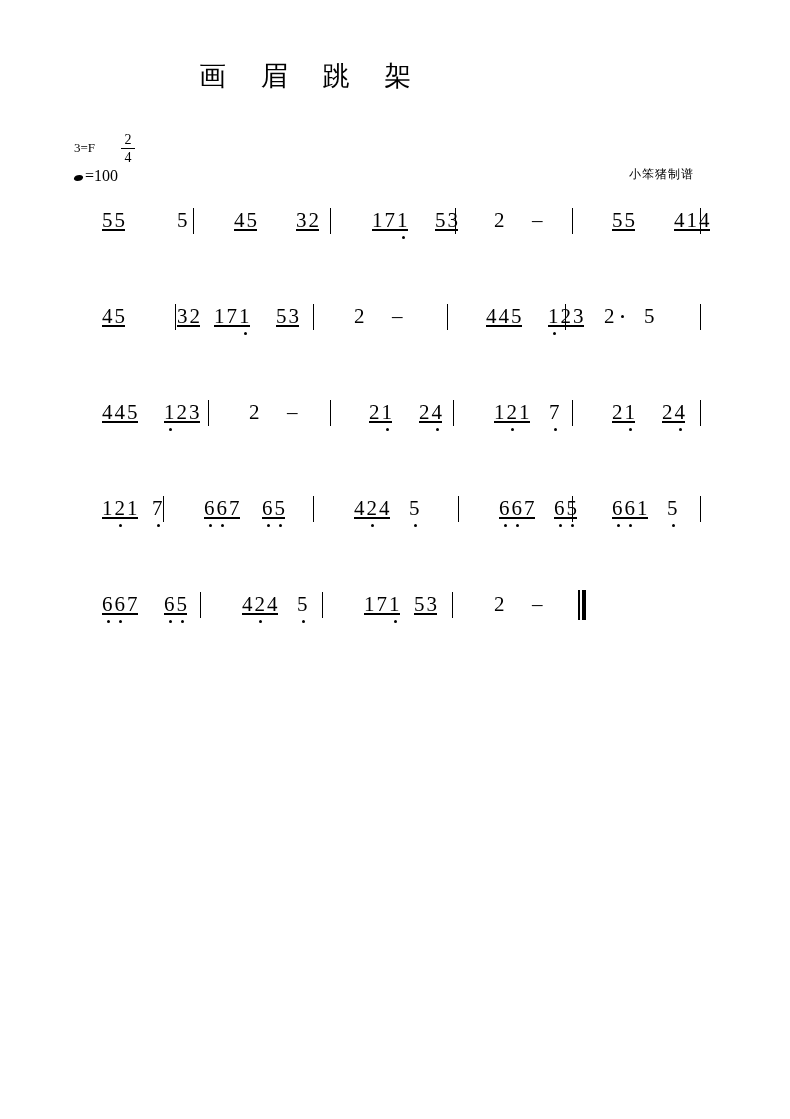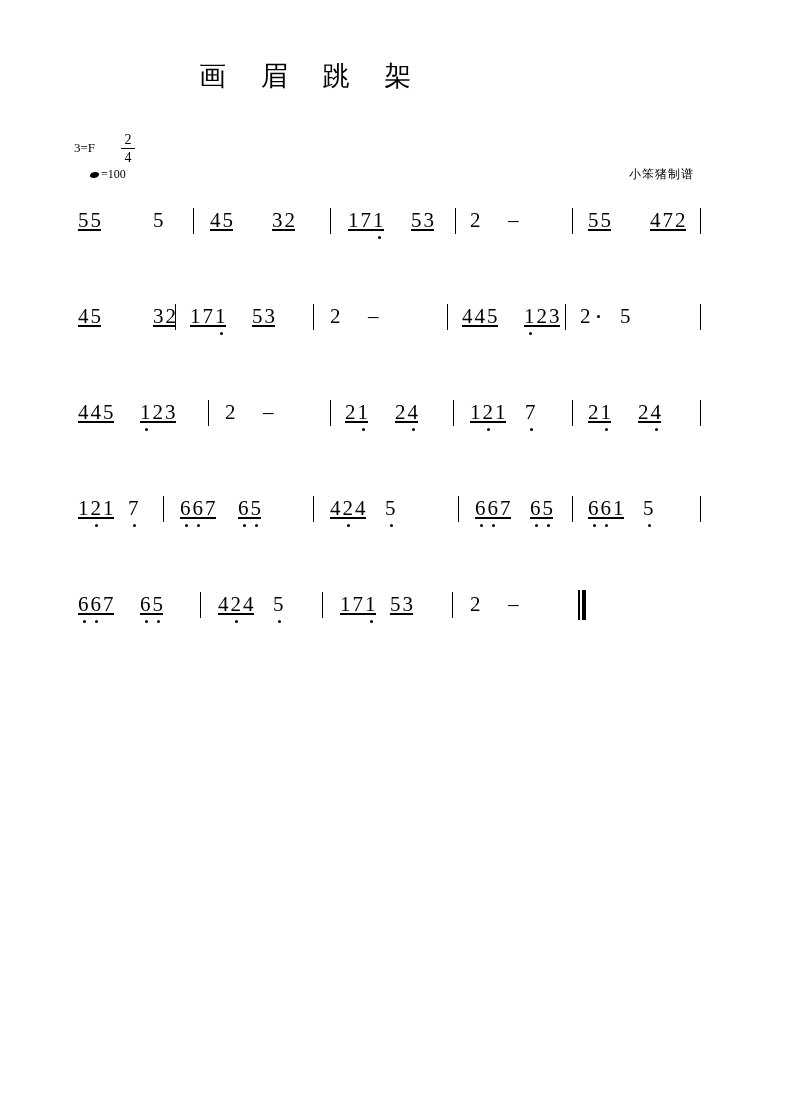--- a/index.html
+++ b/index.html
@@ -57,23 +57,23 @@
   .meter .bar {
     display: block;
     width: 14px;
     height: 1px;
     background: #000;
     margin: 1px auto;
   }
   .meter .den { display:block; }
   .tempo {
     position: absolute;
-    left: 16px;
+    left: 0px;
     top: 35px;
-    font-size: 12px;
+    font-size: 16px;
     white-space: nowrap;
   }
   .tempo .notehead {
     display: inline-block;
     width: 9px;
     height: 6px;
     background: #000;
     border-radius: 50% 50% 50% 50%;
     transform: skewX(-20deg);
     position: relative;
@@ -100,20 +100,21 @@
 
   
   .grp {
     position: relative;
     display: inline-block;
     font-family: "Liberation Serif", serif;
     font-size: 21px;
     line-height: 24px;
     letter-spacing: 2px;
     white-space: nowrap;
+    margin-left: 24px;
   }
   .grp.u1::after {
     content: "";
     position: absolute;
     left: 0;
     right: 2px;
     bottom: 1px;
     height: 1.6px;
     background: #000;
   }
@@ -193,21 +194,21 @@
     <div class="system" style="top: 208px;">
       <div class="grp u1" style="position: absolute; left: 78px; top: 0px;">55</div>
       <div class="grp" style="position: absolute; left: 153px; top: 0px;">5</div>
       <div class="grp u1" style="position: absolute; left: 210px; top: 0px;">45</div>
       <div class="grp u1" style="position: absolute; left: 272px; top: 0px;">32</div>
       <div class="grp u1" style="position: absolute; left: 348px; top: 0px;">17<span class="dot-below">1<span class="od" style="left:50%;margin-left:-1.5px;"></span></span></div>
       <div class="grp u1" style="position: absolute; left: 411px; top: 0px;">53</div>
       <div class="grp" style="position: absolute; left: 470px; top: 0px;">2</div>
       <div class="grp" style="position: absolute; left: 508px; top: 0px;"><span class="dash">–</span></div>
       <div class="grp u1" style="position: absolute; left: 588px; top: 0px;">55</div>
-      <div class="grp u1" style="position: absolute; left: 650px; top: 0px;">472</div>
+      <div class="grp u1" style="position: absolute; left: 650px; top: 0px;">414</div>
       <div class="barline" style="position: absolute; left: 193px; top: 0px;"></div>
       <div class="barline" style="position: absolute; left: 330px; top: 0px;"></div>
       <div class="barline" style="position: absolute; left: 455px; top: 0px;"></div>
       <div class="barline" style="position: absolute; left: 572px; top: 0px;"></div>
       <div class="barline" style="position: absolute; left: 700px; top: 0px;"></div>
     </div>
     <div class="system" style="top: 304px;">
       <div class="grp u1" style="position: absolute; left: 78px; top: 0px;">45</div>
       <div class="grp u1" style="position: absolute; left: 153px; top: 0px;">32</div>
       <div class="grp u1" style="position: absolute; left: 190px; top: 0px;">17<span class="dot-below">1<span class="od" style="left:50%;margin-left:-1.5px;"></span></span></div>

